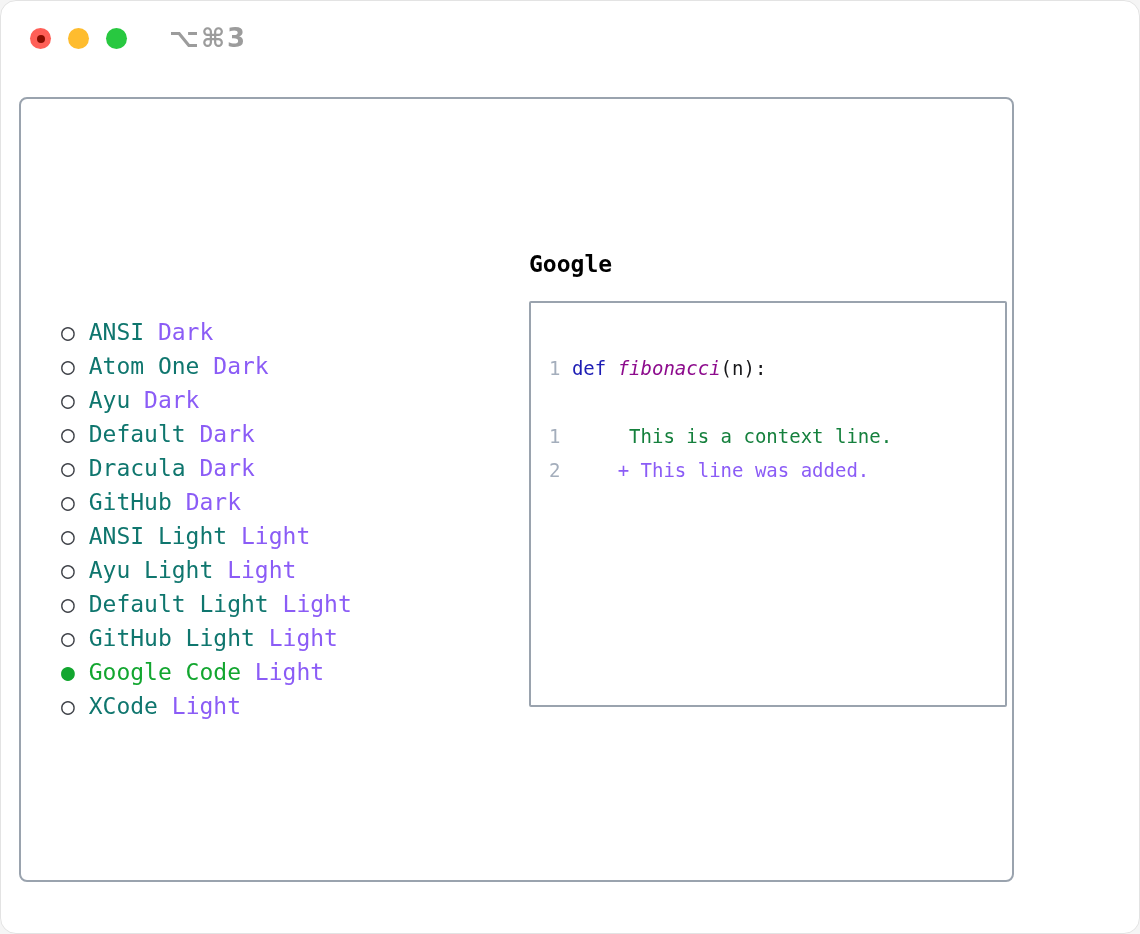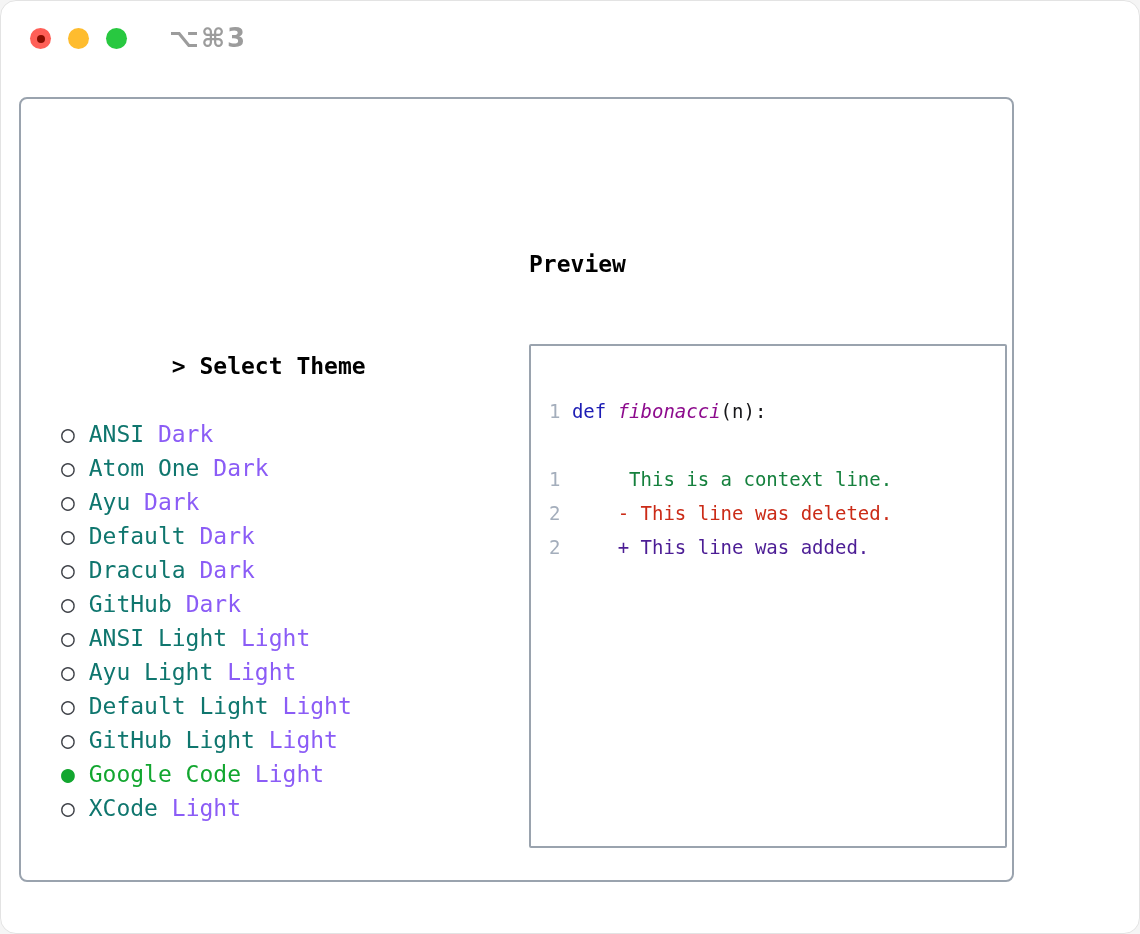--- a/index.html
+++ b/index.html
@@ -25,63 +25,59 @@
   .pfx{display:inline-block;width:2ch;}
   .t-row .pfx{color:#43464c;}
   .t-row{height:34px;}
   .hdr-row{font-weight:bold;color:#000;}
   .hdr-row .pfx{color:#000;}
   .nm{color:#0f766e;}
   .vt{color:#8b5cf6;}
   .sel .pfx,.sel .nm{color:#12a62f;}
   
   .preview-label{position:absolute;left:508px;top:148px;font-size:23px;line-height:34px;font-weight:bold;color:#000;}
-  .preview-box{position:absolute;left:508px;top:202px;width:478px;height:504px;box-sizing:border-box;border:2px solid #9aa3ae;border-radius:2px;background:#fff;padding:48px 14px 14px 18px;overflow:hidden;margin-top:43px;}
+  .preview-box{position:absolute;left:508px;top:202px;width:478px;height:406px;box-sizing:border-box;border:2px solid #9aa3ae;border-radius:2px;background:#fff;padding:48px 14px 14px 18px;overflow:hidden;}
   .c-line{font-size:19px;line-height:34px;min-height:34px;white-space:pre;color:#17171a;}
   .ln{color:#a4aebc;}
   .kw{color:#1c1cb4;}
   .fn{color:#8d0b8d;font-style:italic;}
   .var{font-style:italic;color:#17171a;}
   .numlit{color:#0c6e6e;}
   .pl{color:#17171a;}
   .ctx{color:#15803d;}
   .del{color:#cb2b17;}
-  .add{color:#4c1d95;}
+  .add{color:#8b5cf6;}
 </style>
 </head>
 <body>
 
 <div class="window">
   <div class="titlebar">
     <div class="dots">
       <span class="dot dot-red">
           <span class="inner"></span>
         </span>
       <span class="dot dot-yellow"></span>
       <span class="dot dot-green"></span>
     </div>
     <span class="tb-title">⌥⌘3</span>
   </div>
 
   <div class="panel">
     <div class="left-col">
-      <div class="t-row hdr-row">
-        <span class="pfx">&gt;</span><span>Select Theme</span>
-      </div>
       <div id="theme-list"><div class="t-row"><span class="pfx">○</span><span class="nm">ANSI</span><span class="vt"> Dark</span></div><div class="t-row"><span class="pfx">○</span><span class="nm">Atom One</span><span class="vt"> Dark</span></div><div class="t-row"><span class="pfx">○</span><span class="nm">Ayu</span><span class="vt"> Dark</span></div><div class="t-row"><span class="pfx">○</span><span class="nm">Default</span><span class="vt"> Dark</span></div><div class="t-row"><span class="pfx">○</span><span class="nm">Dracula</span><span class="vt"> Dark</span></div><div class="t-row"><span class="pfx">○</span><span class="nm">GitHub</span><span class="vt"> Dark</span></div><div class="t-row"><span class="pfx">○</span><span class="nm">ANSI Light</span><span class="vt"> Light</span></div><div class="t-row"><span class="pfx">○</span><span class="nm">Ayu Light</span><span class="vt"> Light</span></div><div class="t-row"><span class="pfx">○</span><span class="nm">Default Light</span><span class="vt"> Light</span></div><div class="t-row"><span class="pfx">○</span><span class="nm">GitHub Light</span><span class="vt"> Light</span></div><div class="t-row sel"><span class="pfx">●</span><span class="nm">Google Code</span><span class="vt"> Light</span></div><div class="t-row"><span class="pfx">○</span><span class="nm">XCode</span><span class="vt"> Light</span></div></div>
 
       
 
       
     </div>
 
-    <div class="preview-label">Preview</div>
+    <div class="preview-label">Google</div>
     <div class="preview-box">
       <div id="code-block">
           <div class="c-line"><span class="ln">1 </span><span class="kw">def </span><span class="fn">fibonacci</span><span class="pl">(n):</span></div>
           <div class="c-line"></div>
           <div class="c-line"><span class="ln">1 </span><span class="ctx">     This is a context line.</span></div>
-          <div class="c-line"><span class="ln">2 </span><span class="del">    - This line was deleted.</span></div>
           <div class="c-line"><span class="ln">2 </span><span class="add">    + This line was added.</span></div>
         </div>
     </div>
   </div>
 </div>
 
 </body></html>

